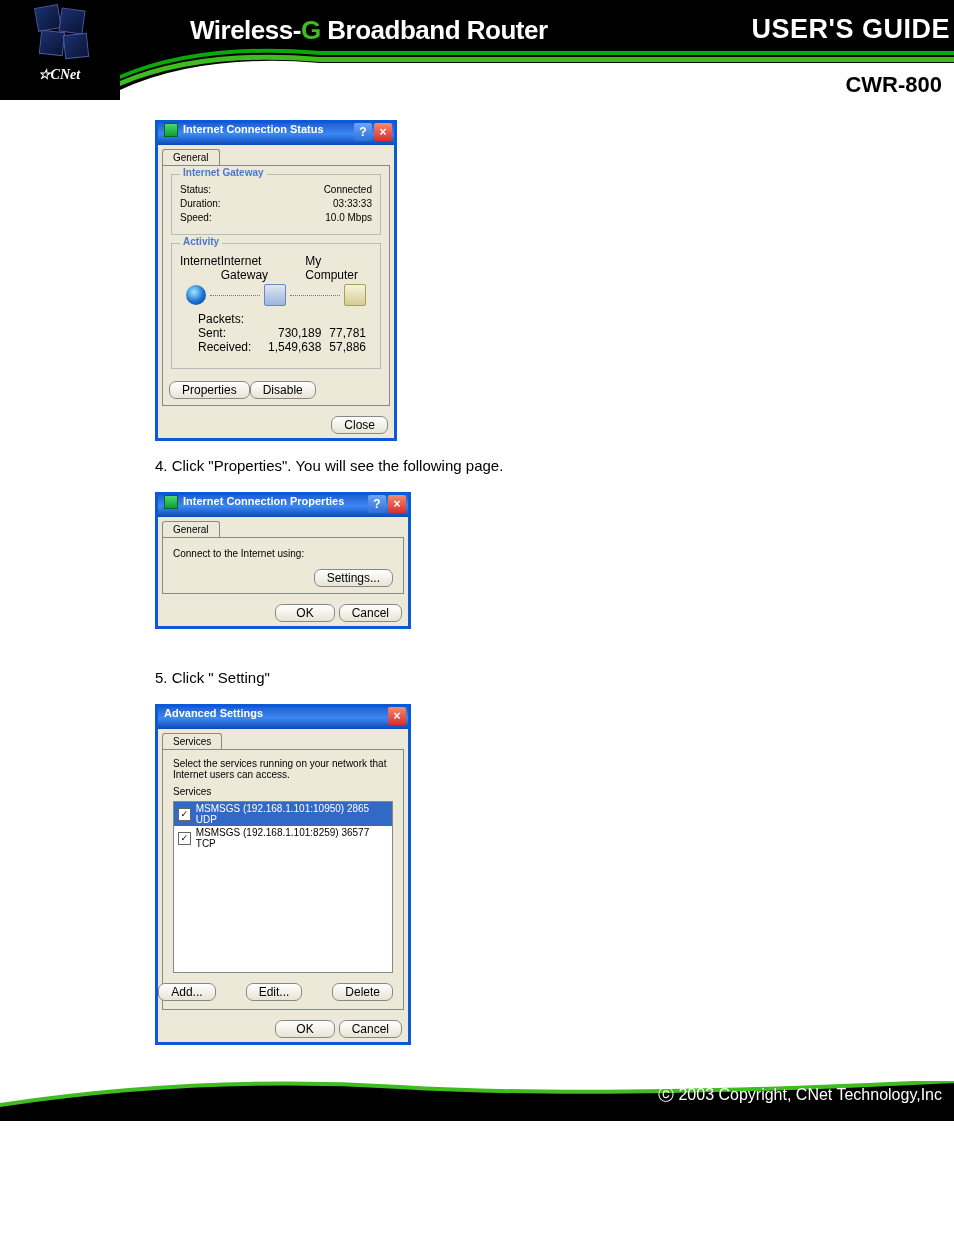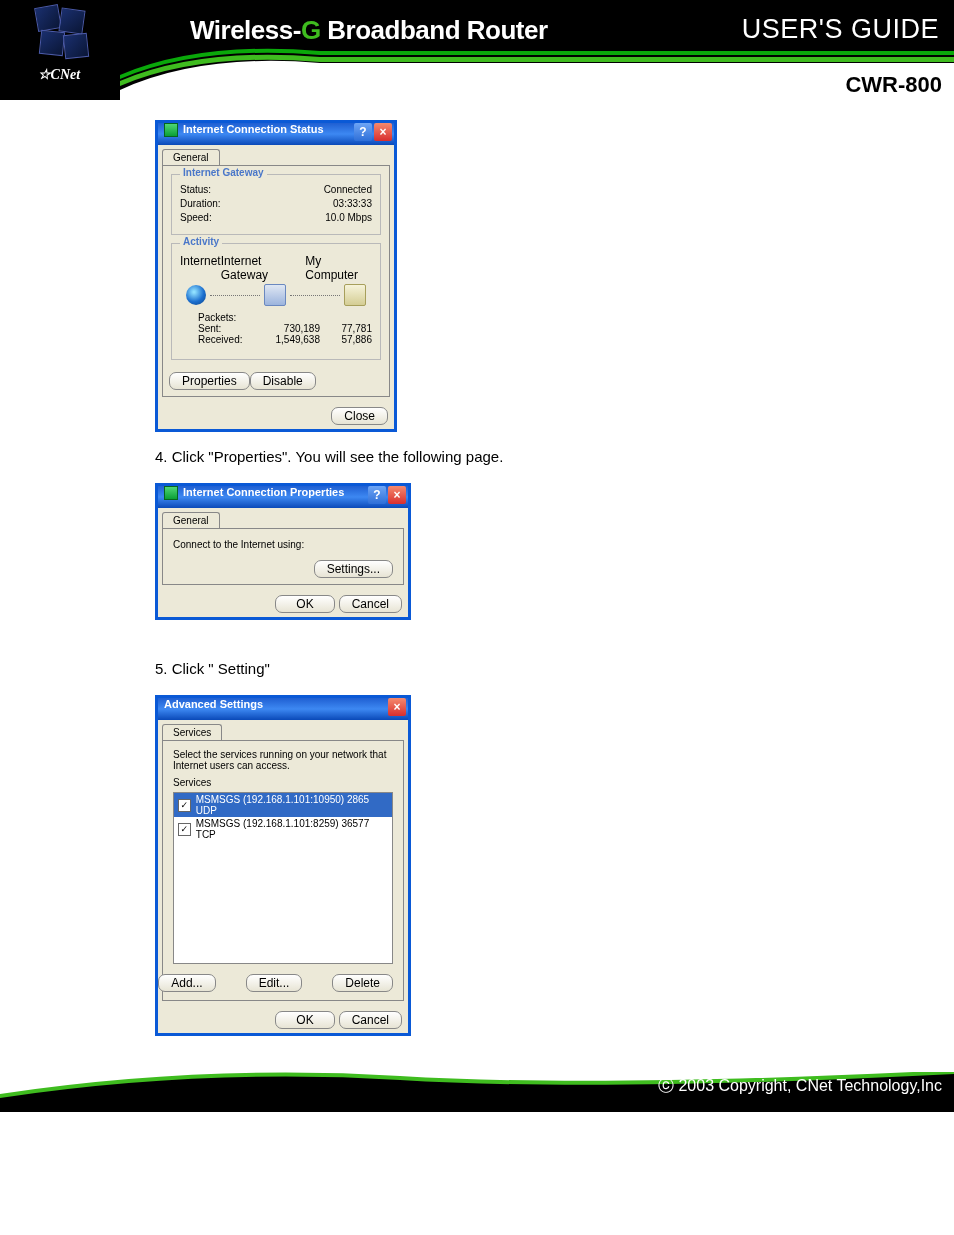--- a/index.html
+++ b/index.html
@@ -4,21 +4,21 @@
 <style>
   html, body { margin: 0; padding: 0; font-family: Arial, sans-serif; background: #fff; }
   body { width: 954px; }
 
   
   .hdr { position: relative; height: 100px; background: #000; }
   .hdr .logo-square { position: absolute; left: 36px; top: 6px; width: 54px; height: 54px; }
   .hdr .logo-square .sq { position: absolute; width: 22px; height: 22px; background: linear-gradient(135deg,#1a2f6e,#0a1636); border:1px solid #4a5aa9; }
   .hdr .title { position: absolute; left: 190px; top: 15px; color: #fff; font-family: Arial, sans-serif; font-weight: bold; font-size: 26px; letter-spacing: -0.5px; }
   .hdr .title .g { color: #3fbc1f; }
-  .hdr .guide { position: absolute; right: 15px; top: 14px; color: #fff; font-family: Arial, sans-serif; font-weight: normal; font-size: 27px; letter-spacing: 0.5px; }
+  .hdr .guide { position: absolute; right: 4px; top: 14px; color: #fff; font-family: Arial, sans-serif; font-weight: bold; font-size: 27px; letter-spacing: 0.5px; }
   .hdr .brand { position: absolute; left: 38px; top: 66px; color: #fff; font-style: italic; font-weight: bold; font-size: 14px; font-family: Georgia, serif; }
   .hdr .swoosh { position: absolute; left: 120px; right: 0; top: 45px; height: 55px; overflow: hidden; }
   .hdr .swoosh svg { width: 100%; height: 100%; }
   .hdr .model { position: absolute; right: 12px; top: 72px; color: #000; font-family: Arial, sans-serif; font-weight: bold; font-size: 22px; }
 
   
   .content { padding: 20px 0 0 155px; }
   .step { margin: 16px 0 18px 0; font-size: 15px; }
 
   
@@ -41,21 +41,21 @@
   .btnbar { display: flex; padding: 4px 6px 6px 6px; }
   .winbtn { border: 1px solid #888; background: linear-gradient(#fff,#e7e4d4); font-size: 12px; padding: 1px 12px; border-radius: 7px; cursor: pointer; margin-right: 0; }
   .activity { display: flex; justify-content: space-between; font-size: 12px; margin: 4px 0 2px 0; }
   .icons3 { display: flex; justify-content: space-between; align-items: center; margin: 0 6px 6px 6px; }
   .icons3 .ico { width: 20px; height: 20px; }
   .ic-globe { background: radial-gradient(circle at 40% 35%, #8fe0ff 5%, #1c6fcf 55%, #0a3f82 100%); border-radius: 50%; }
   .ic-gw { background: linear-gradient(#dfe7f3,#9cb4dd); border: 1px solid #6a88bf; border-radius: 2px; }
   .ic-pc { background: linear-gradient(#f6f3da,#d4cd94); border: 1px solid #a79f5b; border-radius: 2px; }
   .dash { flex: 1; border-top: 1px dotted #767676; margin: 0 4px; }
 
-  .packets { display: grid; grid-template-columns: 70px 1fr 1fr; font-size: 10px; margin: 0 0 6px 18px; }
+  .packets { display: grid; grid-template-columns: 70px 1fr 1fr; font-size: 12px; margin: 0 6px 6px 18px; }
   .packets div { text-align: right; }
   .packets .lab { text-align: left; }
 
   
   .propsbox { margin: 10px; font-size: 10px; }
   .propsbox .connectfield { margin-top: 6px; border: 1px solid #888; background: #fff; padding: 4px 6px; display: flex; align-items: center; }
   .propsbox .connectfield .ci { width: 14px; height: 14px; margin-right: 6px; background: linear-gradient(#c7e0ff,#6a9fe8); border: 1px solid #3a6fb8; }
   .propsbox p { margin: 24px 0 60px 0; color: #000; line-height: 1.2; }
   .settingsrow { display: flex; justify-content: flex-end; margin: 6px 10px 6px 10px; }
   .chkrow { display: flex; align-items: center; font-size: 10px; margin: 4px 10px 8px 10px; }

